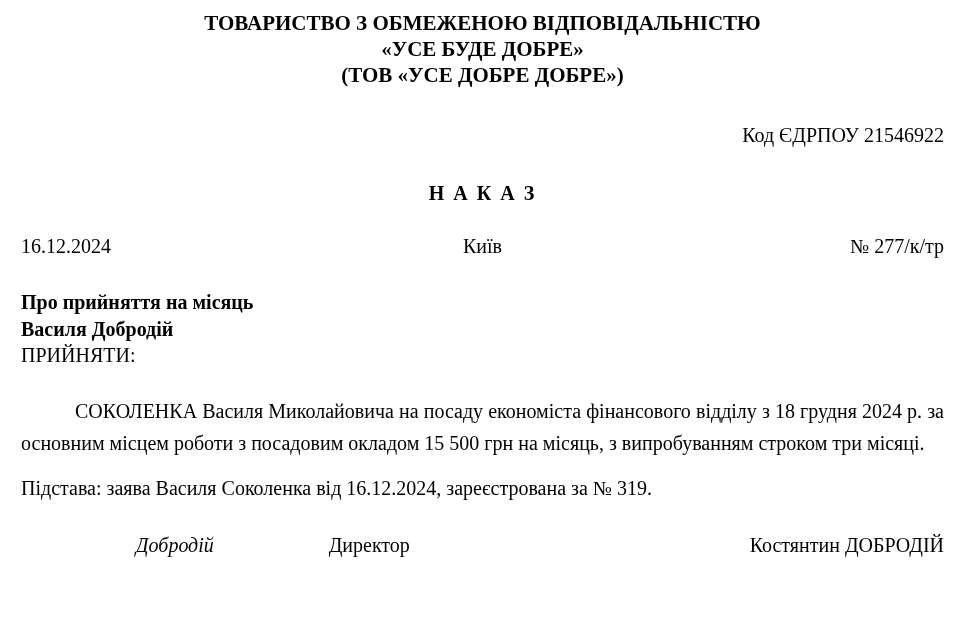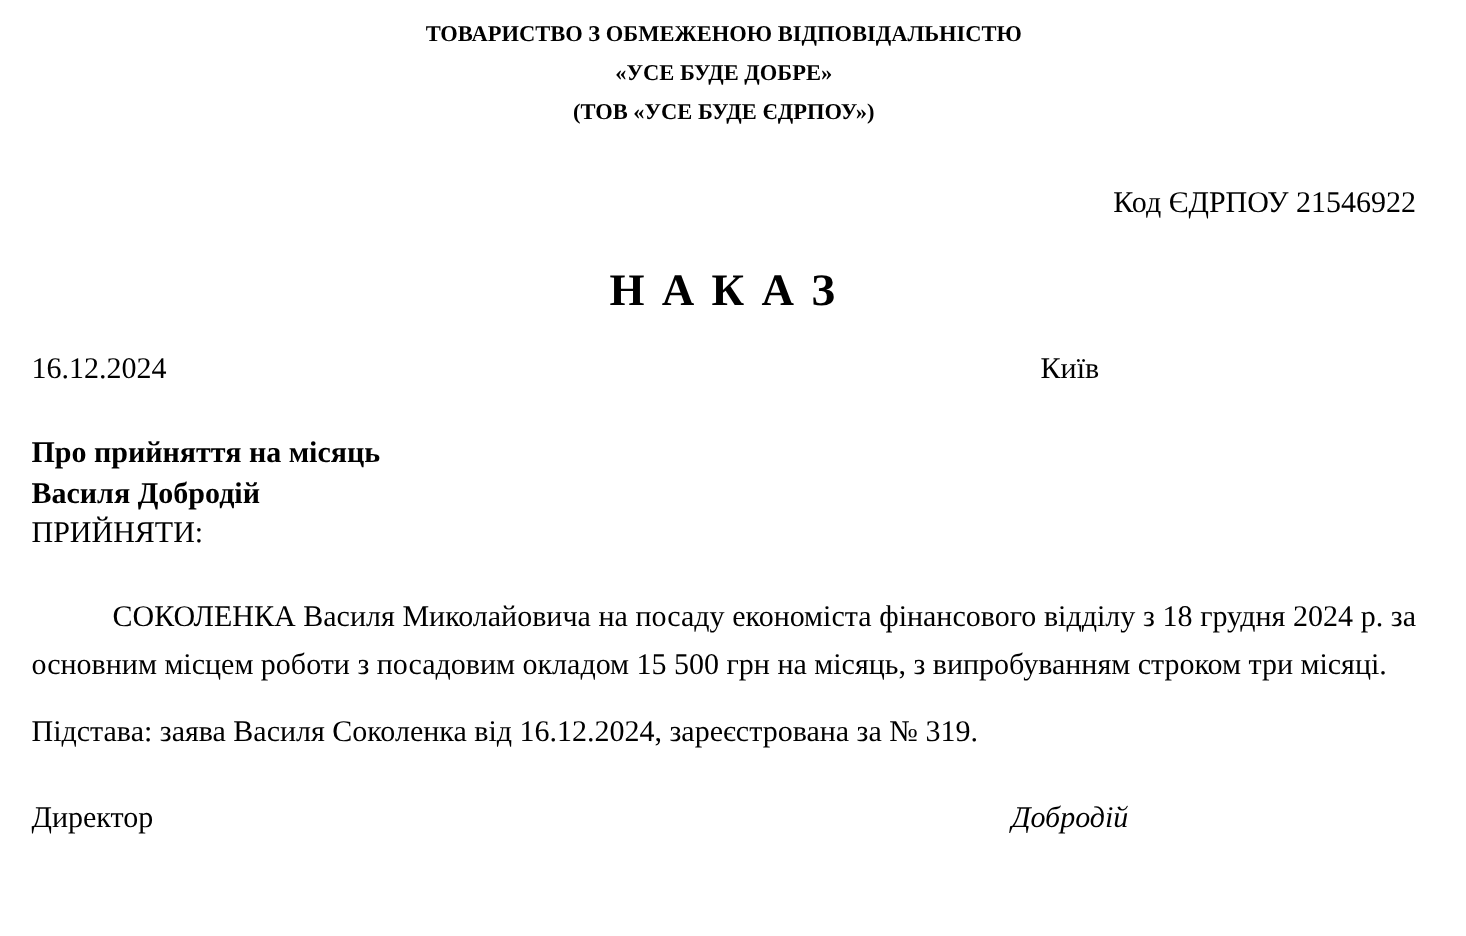--- a/index.html
+++ b/index.html
@@ -15,32 +15,32 @@
     color: #000000;
     font-family: "Liberation Serif", "DejaVu Serif", serif;
     font-size: 20px;
     box-sizing: border-box;
     padding: 10px 33px 0 21px;
     overflow: hidden;
   }
   .org-header {
     text-align: center;
     font-weight: bold;
-    font-size: 15px;
+    font-size: 21px;
     line-height: 26px;
   }
   .edrpou {
     text-align: right;
     margin-top: 36px;
     line-height: 23px;
   }
   .order-title {
     text-align: center;
     font-weight: bold;
-    font-size: 30px;
+    font-size: 20px;
     letter-spacing: 2px;
     margin-top: 33px;
     line-height: 27px;
   }
   .meta-row {
     display: flex;
     margin-top: 28px;
     line-height: 23px;
   }
   .meta-row .cell { flex: 1 1 0; }
@@ -77,41 +77,43 @@
   .sig-fullname { text-align: right; }
 </style>
 </head>
 <body>
 
 <div class="page">
 
   <div class="org-header">
     <div>ТОВАРИСТВО З ОБМЕЖЕНОЮ ВІДПОВІДАЛЬНІСТЮ</div>
     <div>«УСЕ БУДЕ ДОБРЕ»</div>
-    <div>(ТОВ «УСЕ БУДЕ ЄДРПОУ»)</div>
+    <div>(ТОВ «УСЕ ДОБРЕ ДОБРЕ»)</div>
   </div>
 
   <div class="edrpou">Код ЄДРПОУ 21546922</div>
 
   <div class="order-title">Н А К А З</div>
 
   <div class="meta-row">
     <div class="cell meta-date">16.12.2024</div>
     <div class="cell meta-city">Київ</div>
+    <div class="cell meta-number">№ 277/к/тр</div>
   </div>
 
   <div class="subject">
     <div>Про прийняття на місяць</div>
     <div>Василя Добродій</div>
   </div>
 
   <div class="directive">ПРИЙНЯТИ:</div>
 
   <p class="body-paragraph">СОКОЛЕНКА Василя Миколайовича на посаду економіста фінансового відділу з 18 грудня 2024 р. за основним місцем роботи з посадовим окладом 15 500 грн на місяць, з випробуванням строком три місяці.</p>
 
   <p class="basis">Підстава: заява Василя Соколенка від 16.12.2024, зареєстрована за № 319.</p>
 
   <div class="signature-row">
+    <div class="cell sig-handwritten">Добродій</div>
     <div class="cell sig-position">Директор</div>
-    <div class="cell sig-handwritten">Добродій</div>
+    <div class="cell sig-fullname">Костянтин ДОБРОДІЙ</div>
   </div>
 
 </div>
 
 </body></html>

